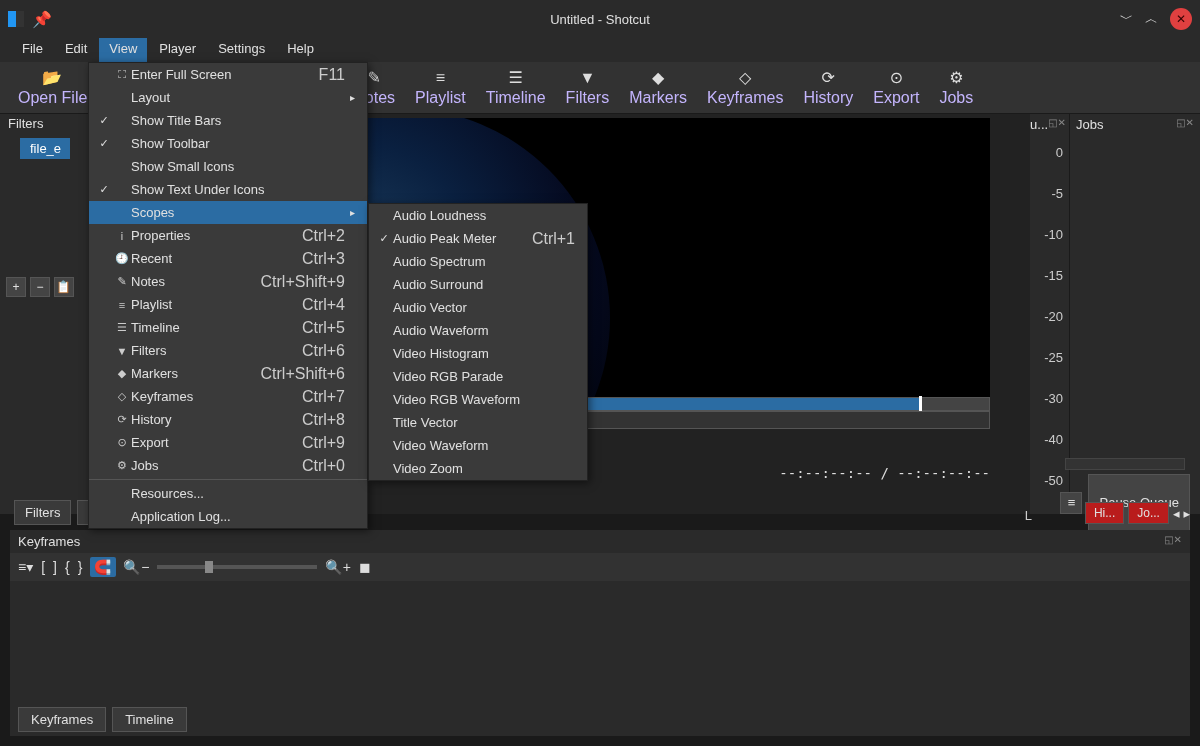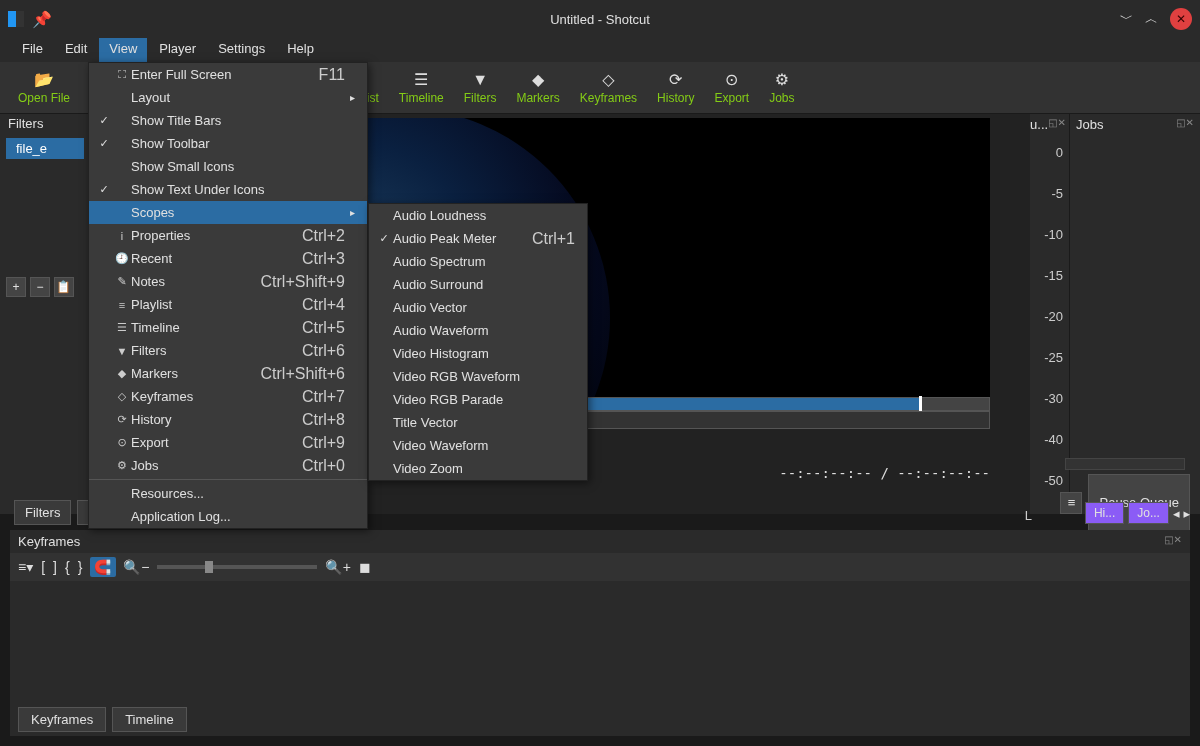--- a/index.html
+++ b/index.html
@@ -13,37 +13,37 @@
 .titlebar .win-controls span { cursor: pointer; }
 .close-btn { width: 22px; height: 22px; background: #e04040; border-radius: 50%; display: inline-flex; align-items: center; justify-content: center; color: #300; font-size: 12px; }
 
 .menubar { height: 24px; background: #2a2a2a; display: flex; padding: 0 12px; gap: 2px; }
 .menubar div { padding: 3px 10px; cursor: pointer; }
 .menubar .active { background: #2b6ca3; }
 
 .toolbar { height: 52px; background: #323232; display: flex; align-items: center; padding: 0 8px; border-bottom: 1px solid #1a1a1a; }
 .toolbar .tb-btn { display: flex; flex-direction: column; align-items: center; padding: 4px 10px; gap: 2px; cursor: pointer; }
 .toolbar .tb-btn .ico { height: 18px; display: flex; align-items: center; font-size: 16px; color: #ddd; }
-.toolbar .tb-btn .lbl { font-size: 12px; color: #84cc16; text-align: center; }
+.toolbar .tb-btn .lbl { font-size: 16px; color: #c4b5fd; text-align: center; }
 
 .dropdown { position: absolute; background: #3a3a3a; border: 1px solid #222; box-shadow: 2px 2px 8px rgba(0,0,0,0.5); z-index: 100; }
 .dropdown .item { display: flex; align-items: center; height: 23px; padding: 0 12px 0 6px; cursor: pointer; }
 .dropdown .item.highlight { background: #2b6ca3; }
 .dropdown .item .chk { width: 18px; text-align: center; font-size: 11px; }
 .dropdown .item .ico { width: 18px; text-align: center; font-size: 11px; color: #ccc; }
 .dropdown .item .txt { flex: 1; padding-right: 20px; }
 .dropdown .item .accel { color: #ccc; font-size: 16px; }
 .dropdown .item .arrow { width: 10px; text-align: right; font-size: 10px; }
 .dropdown .sep { height: 1px; background: #555; margin: 2px 0; }
 #view-menu { left: 88px; top: 62px; width: 280px; }
 #scopes-menu { left: 368px; top: 203px; width: 220px; }
 
 .panels-row { display: flex; height: 400px; }
 .filters-header { height: 22px; background: #2a2a2a; padding: 2px 8px; font-size: 13px; }
-.file-item { background: #2b6ca3; color: #fff; padding: 3px 10px; margin: 2px 6px; font-weight: 500; }
+.file-item { background: #2b6ca3; color: #fff; padding: 3px 10px; margin: 2px 20px; font-weight: 500; }
 .filter-tools { padding: 6px; display: flex; gap: 4px; }
 .filter-tools span { width: 20px; height: 20px; background: #444; border: 1px solid #555; display: inline-flex; align-items: center; justify-content: center; font-size: 12px; cursor: pointer; }
 
 .center { flex: 1; background: #222; display: flex; flex-direction: column; position: relative; }
 .preview { flex: 1; background: #000; margin: 4px 40px 0 60px; position: relative; overflow: hidden; }
 .earth { position: absolute; left: 40px; top: -10px; width: 420px; height: 420px; border-radius: 50%; background: radial-gradient(circle at 40% 35%, #1a3a5a 0%, #0a2040 30%, #050a20 60%, #000 100%); }
 .scrubber { height: 14px; margin: 0 40px 0 60px; background: linear-gradient(90deg,#2b6ca3 92%,#444 92%); position: relative; border: 1px solid #555; }
 .scrubber::after { content: ""; position: absolute; right: 8%; top: -2px; width: 3px; height: 18px; background: #fff; }
 .ruler { height: 18px; margin: 0 40px 0 60px; background: #333; border: 1px solid #555; display: flex; font-size: 11px; color: #ccc; position: relative; }
 .ruler span { position: absolute; }
@@ -58,21 +58,21 @@
 .right-col { width: 170px; background: #2a2a2a; display: flex; }
 .audio-meter { width: 40px; background: #2a2a2a; border-right: 1px solid #1a1a1a; }
 .audio-meter .hdr { font-size: 11px; padding: 3px; display: flex; justify-content: flex-end; }
 .audio-meter .scale { display: flex; flex-direction: column; align-items: flex-end; padding-right: 6px; gap: 26px; margin-top: 10px; font-size: 12px; color: #ccc; }
 .jobs-panel { flex: 1; }
 .jobs-panel .hdr { font-size: 13px; padding: 3px 6px; display: flex; justify-content: space-between; }
 .jobs-panel .pause-row { position: absolute; right: 10px; top: 474px; display: flex; gap: 6px; align-items: center; }
 .jobs-panel .pause-row .hamb { width: 22px; height: 22px; background: #444; border: 1px solid #555; display: inline-flex; align-items: center; justify-content: center; }
 .jobs-panel .pause-row .pq { padding: 20px 10px; background: #444; border: 1px solid #555; }
 .jobs-panel .btm-tabs { position: absolute; right: 10px; top: 502px; display: flex; gap: 4px; align-items: center; }
-.jobs-panel .btm-tabs div { padding: 3px 8px; background: #8b5cf6; border: 1px solid #555; font-size: 12px; }
+.jobs-panel .btm-tabs div { padding: 3px 8px; background: #b91c1c; border: 1px solid #555; font-size: 12px; }
 
 .filters-tab-row { position: absolute; left: 14px; top: 500px; display: flex; gap: 6px; }
 .filters-tab-row div { padding: 4px 10px; background: #3a3a3a; border: 1px solid #555; }
 
 .keyframes-panel { position: absolute; left: 10px; top: 530px; right: 10px; bottom: 10px; background: #2a2a2a; }
 .keyframes-panel .hdr { padding: 4px 8px; font-size: 13px; display: flex; justify-content: space-between; }
 .kf-toolbar { height: 28px; background: #323232; display: flex; align-items: center; gap: 8px; padding: 0 8px; }
 .kf-toolbar span { cursor: pointer; color: #ddd; font-size: 14px; }
 .kf-toolbar .active-tool { background: #2b6ca3; padding: 2px 4px; border-radius: 2px; }
 .kf-toolbar .slider { width: 160px; height: 4px; background: #555; position: relative; }
@@ -449,30 +449,30 @@
       <span class="txt">Audio Waveform</span>
       <span class="accel"></span>
     </div>
     <div class="item">
       <span class="chk"></span>
       <span class="txt">Video Histogram</span>
       <span class="accel"></span>
     </div>
     <div class="item">
       <span class="chk"></span>
+      <span class="txt">Video RGB Parade</span>
+      <span class="accel"></span>
+    </div>
+    <div class="item">
+      <span class="chk"></span>
       <span class="txt">Video RGB Waveform</span>
       <span class="accel"></span>
     </div>
     <div class="item">
       <span class="chk"></span>
-      <span class="txt">Video RGB Parade</span>
-      <span class="accel"></span>
-    </div>
-    <div class="item">
-      <span class="chk"></span>
       <span class="txt">Title Vector</span>
       <span class="accel"></span>
     </div>
     <div class="item">
       <span class="chk"></span>
       <span class="txt">Video Waveform</span>
       <span class="accel"></span>
     </div>
     <div class="item">
       <span class="chk"></span>

